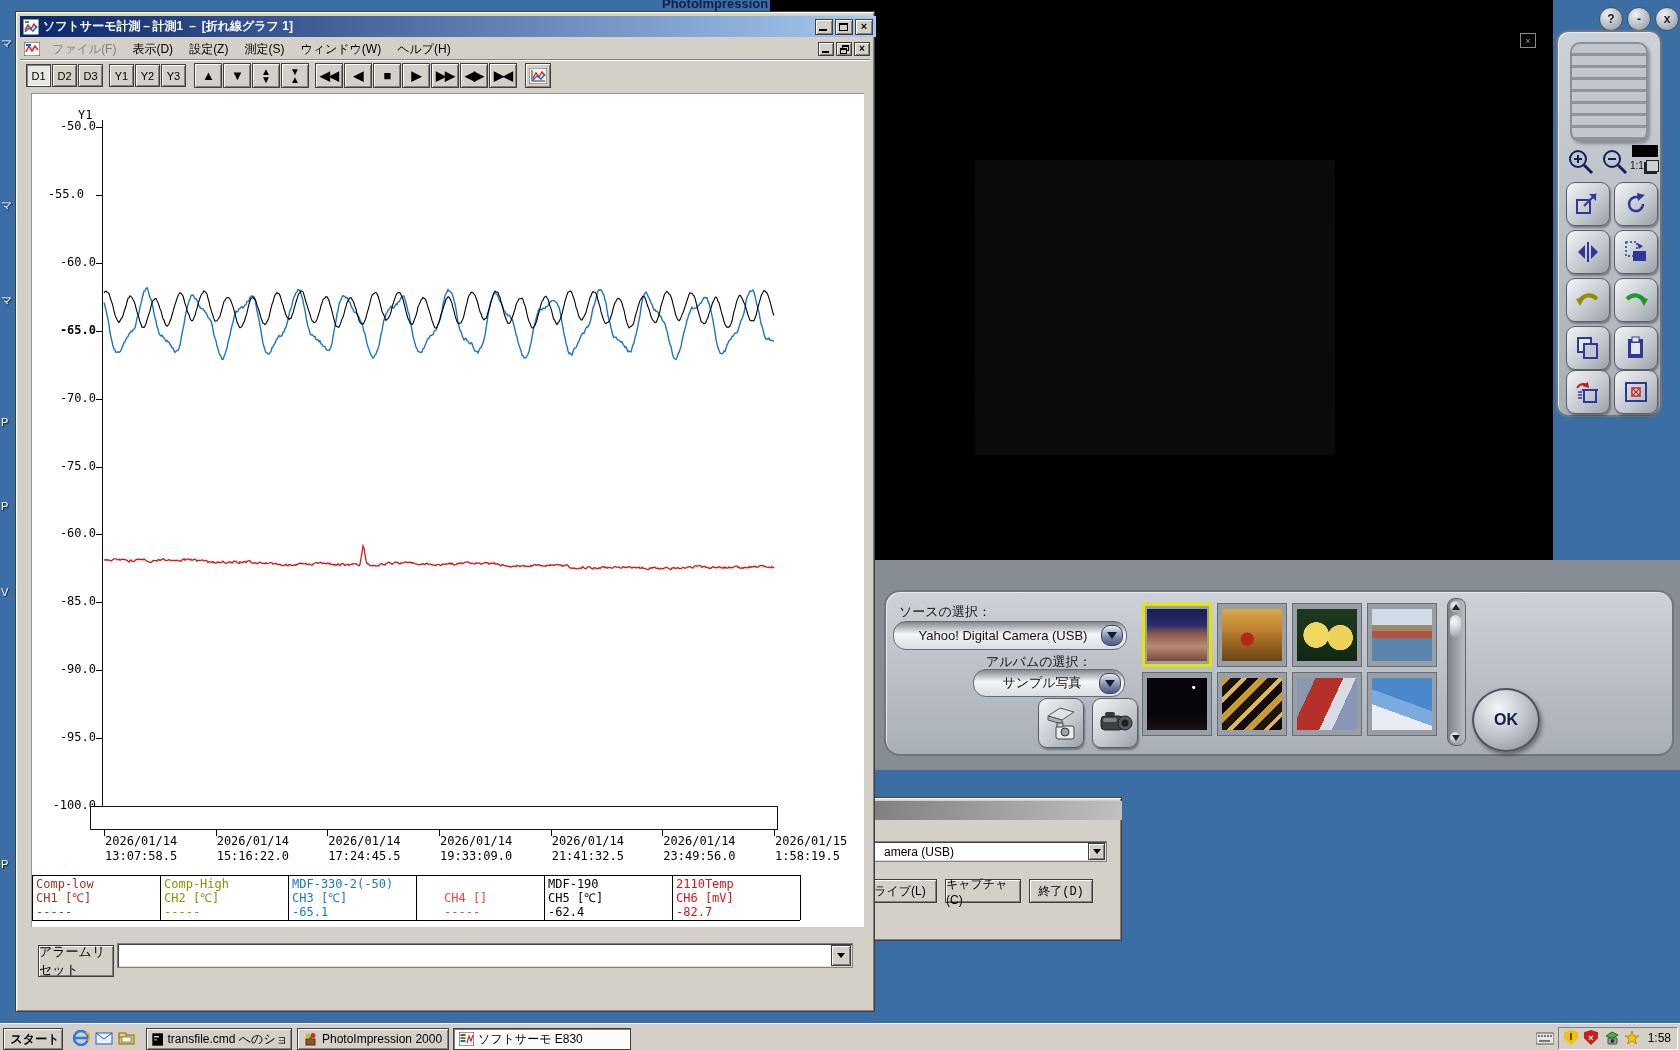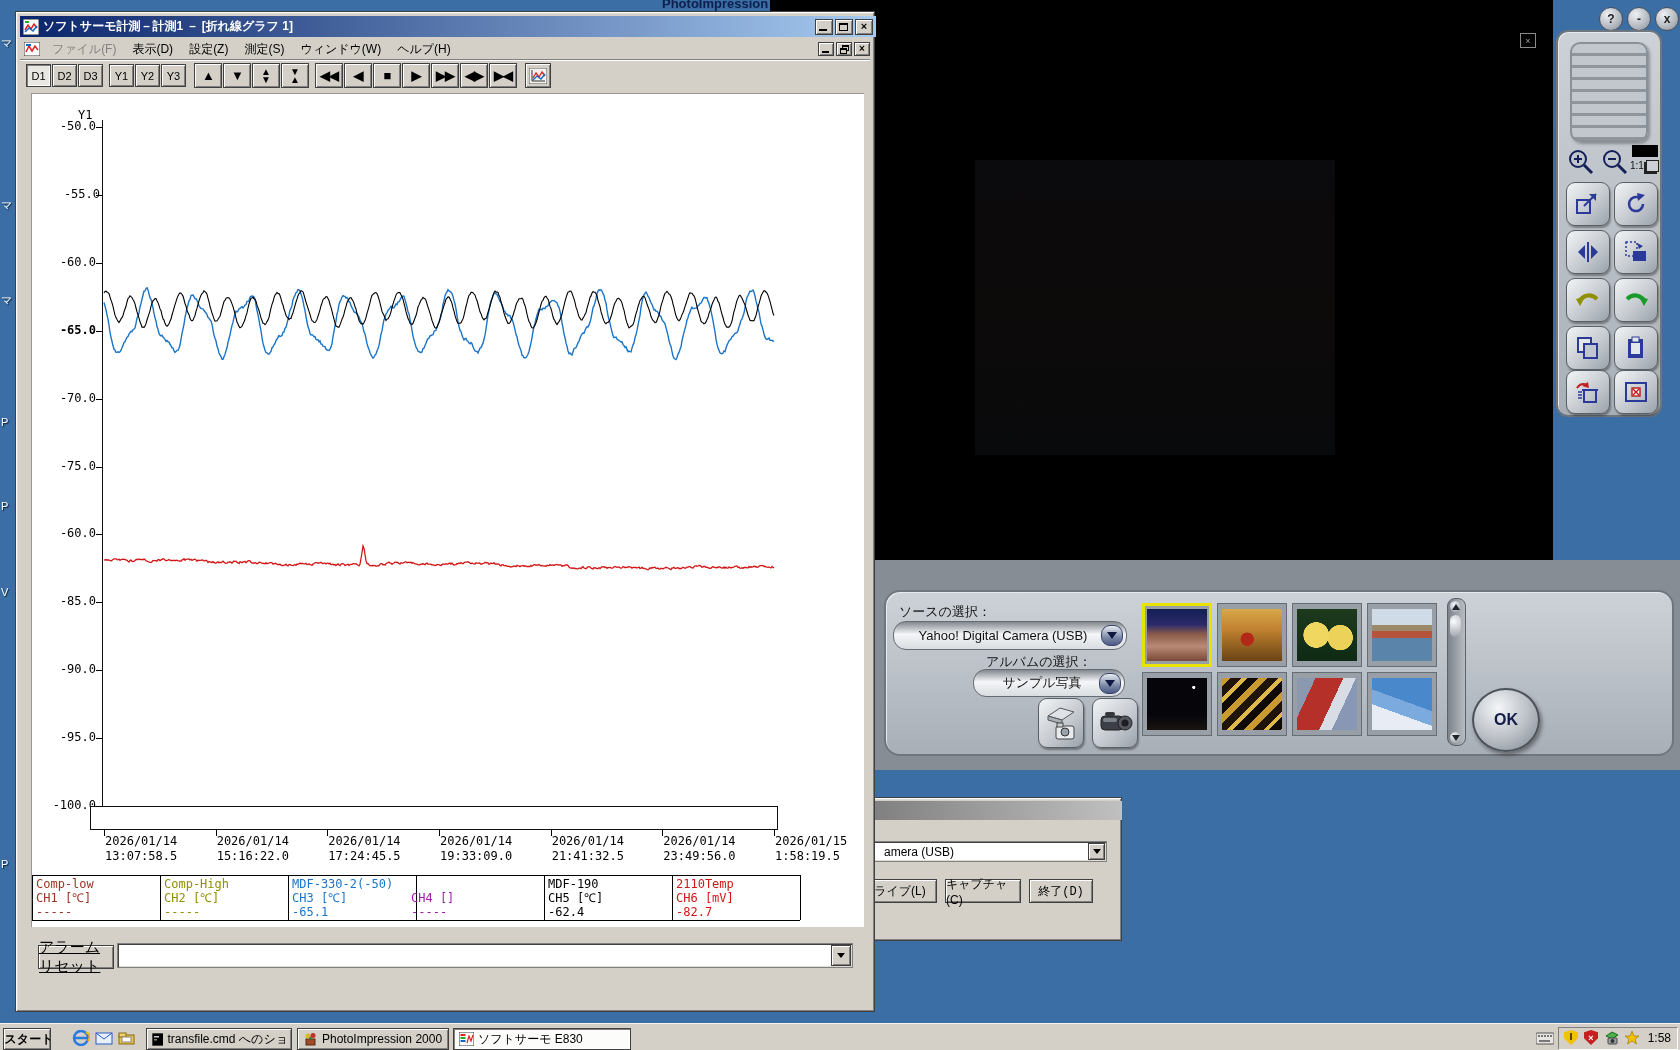--- a/index.html
+++ b/index.html
@@ -350,21 +350,21 @@
             <line x1="3" y1="13" x2="16" y2="13" stroke="#333"></line>
             <polyline points="4,10 7,5 10,9 13,4 16,8" fill="none" stroke="#d22" stroke-width="1.3"></polyline>
             <polyline points="4,12 8,8 12,11 16,6" fill="none" stroke="#16c" stroke-width="1.3"></polyline>
           </svg>
       </div>
     </div>
 
     <div id="chart-panel" class="abs mono" style="left:15px;top:81px;width:832px;height:833px;">
       <span class="abs" style="left:46px;top:14px;font-size:12px;">Y1</span>
       <span class="ylab" style="top: 25px; left: 12px; text-align: right;">-50.0</span>
-      <span class="ylab" style="top: 92.9px; left: 16px;">-55.0</span>
+      <span class="ylab" style="top: 92.9px; left: 0;">-55.0</span>
       <span class="ylab" style="top: 160.8px; left: 12px;">-60.0</span>
       <span class="ylab" style="top: 228.7px; left: 12px; font-weight: bold;">-65.0</span>
       <span class="ylab" style="top: 296.6px; left: 12px;">-70.0</span>
       <span class="ylab" style="top: 364.5px; left: 12px;">-75.0</span>
       <span class="ylab" style="top: 432.4px; left: 12px;">-60.0</span>
       <span class="ylab" style="top: 500.3px; left: 12px;">-85.0</span>
       <span class="ylab" style="top: 568.2px; left: 12px;">-90.0</span>
       <span class="ylab" style="top: 636.1px; left: 12px;">-95.0</span>
       <span class="ylab" style="top: 704px; left: 12px;">-100.0</span>
 
@@ -410,36 +410,36 @@
       <div class="leg-line" style="left:128px;top:781px;width:1px;height:45px;"></div>
       <div class="leg-line" style="left:256px;top:781px;width:1px;height:45px;"></div>
       <div class="leg-line" style="left:384px;top:781px;width:1px;height:45px;"></div>
       <div class="leg-line" style="left:512px;top:781px;width:1px;height:45px;"></div>
       <div class="leg-line" style="left:640px;top:781px;width:1px;height:45px;"></div>
       <div class="leg-line" style="left:768px;top:781px;width:1px;height:45px;"></div>
 
       <div class="leg-cell" style="left: 4px; top: 783px; color: rgb(154, 51, 36);"><span>Comp-low</span><br><span>CH1 [℃]</span><br><span>-----</span></div>
       <div class="leg-cell" style="left: 132px; top: 783px; color: rgb(143, 143, 0);"><span>Comp-High</span><br><span>CH2 [℃]</span><br><span>-----</span></div>
       <div class="leg-cell" style="left: 260px; top: 783px; color: rgb(27, 116, 200);"><span>MDF-330-2(-50)</span><br><span>CH3 [℃]</span><br><span>-65.1</span></div>
-      <div class="leg-cell" style="left: 379px; top: 783px; color: #a21caf;"><span></span><br><span>CH4 []</span><br><span>-----</span></div>
+      <div class="leg-cell" style="left: 412px; top: 783px; color: #ef4444;"><span></span><br><span>CH4 []</span><br><span>-----</span></div>
       <div class="leg-cell" style="left: 516px; top: 783px; color: rgb(0, 0, 0);"><span>MDF-190</span><br><span>CH5 [℃]</span><br><span>-62.4</span></div>
       <div class="leg-cell" style="left: 644px; top: 783px; color: rgb(210, 22, 22);"><span>2110Temp</span><br><span>CH6 [mV]</span><br><span>-82.7</span></div>
     </div>
 
-    <div class="btn3d abs" style="left:22px;top:933px;width:76px;height:24px;font-size:15px;text-decoration:underline;">アラームリセット</div>
+    <div class="btn3d abs" style="left:22px;top:933px;width:76px;height:32px;font-size:13px;">アラームリセット</div>
     <div class="sunken abs" style="left:101px;top:931px;width:736px;height:25px;">
       <div class="btn3d" style="position:absolute;right:1px;top:1px;width:20px;height:21px;">
           <div class="tri-down" style="border-top-color:#000;border-top-width:5px;border-left-width:4px;border-right-width:4px;"></div>
         </div>
     </div>
 
   </div>
 
   <div id="taskbar" class="abs" style="left:0;top:1023px;width:1680px;height:27px;">
-    <div class="btn3d task-btn" style="left:3px;width:48px;font-weight:bold;">
+    <div class="btn3d task-btn" style="left:3px;width:60px;font-weight:bold;">
       <svg width="16" height="14">
           <rect x="1" y="2" width="6" height="5" fill="#d22" transform="skewY(-4)"></rect>
           <rect x="8" y="2" width="6" height="5" fill="#2a2" transform="skewY(-4)"></rect>
           <rect x="1" y="8" width="6" height="5" fill="#16c" transform="skewY(-4)"></rect>
           <rect x="8" y="8" width="6" height="5" fill="#fc0" transform="skewY(-4)"></rect>
         </svg>
       <span>スタート</span>
     </div>
     <div class="abs" style="left:72px;top:6px;">
       <svg width="18" height="16">

